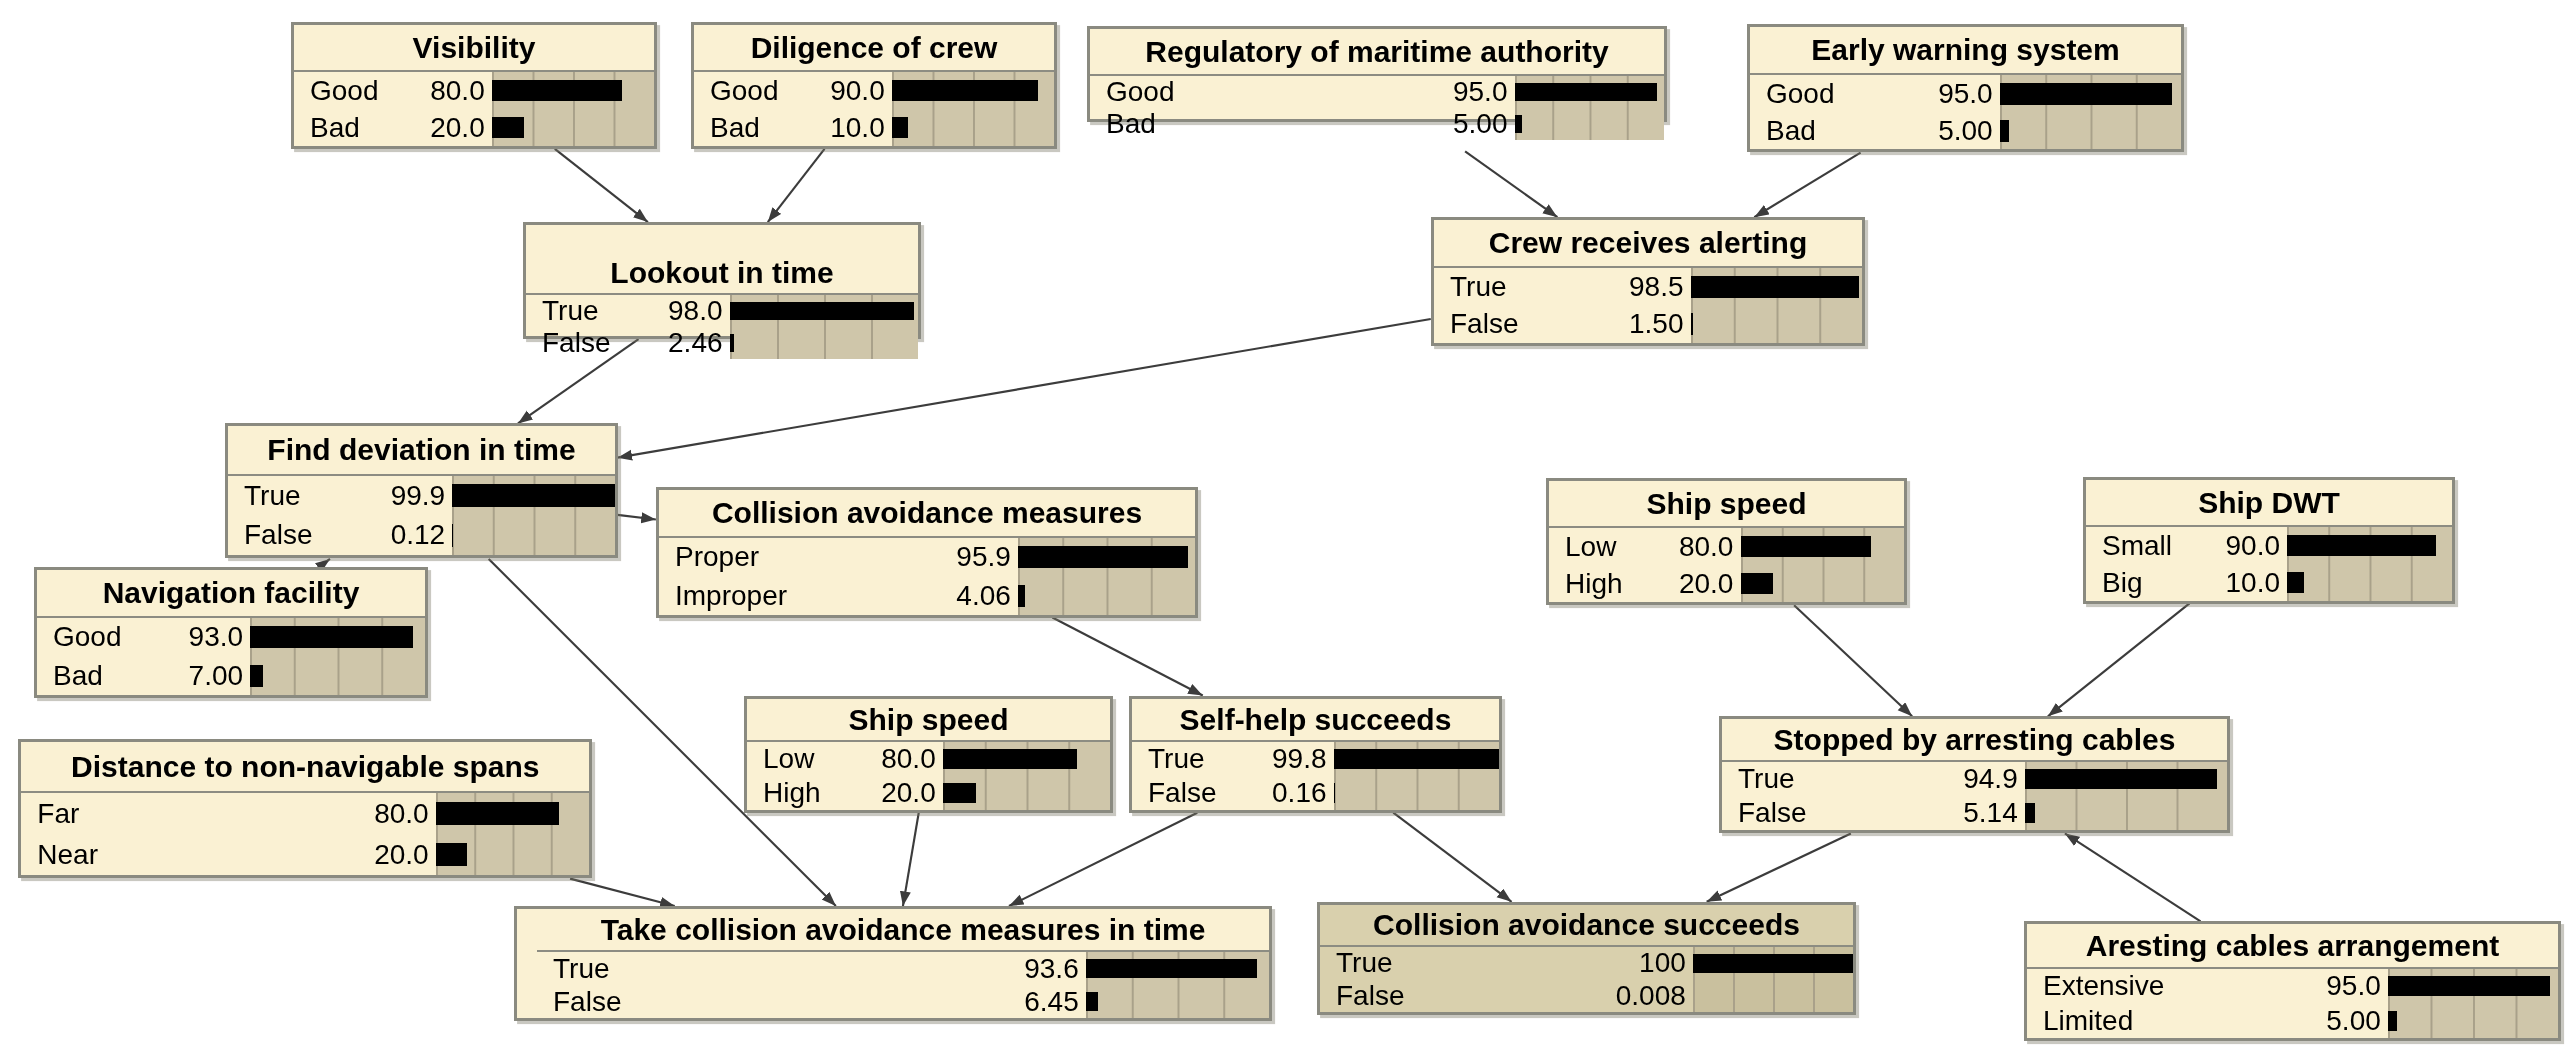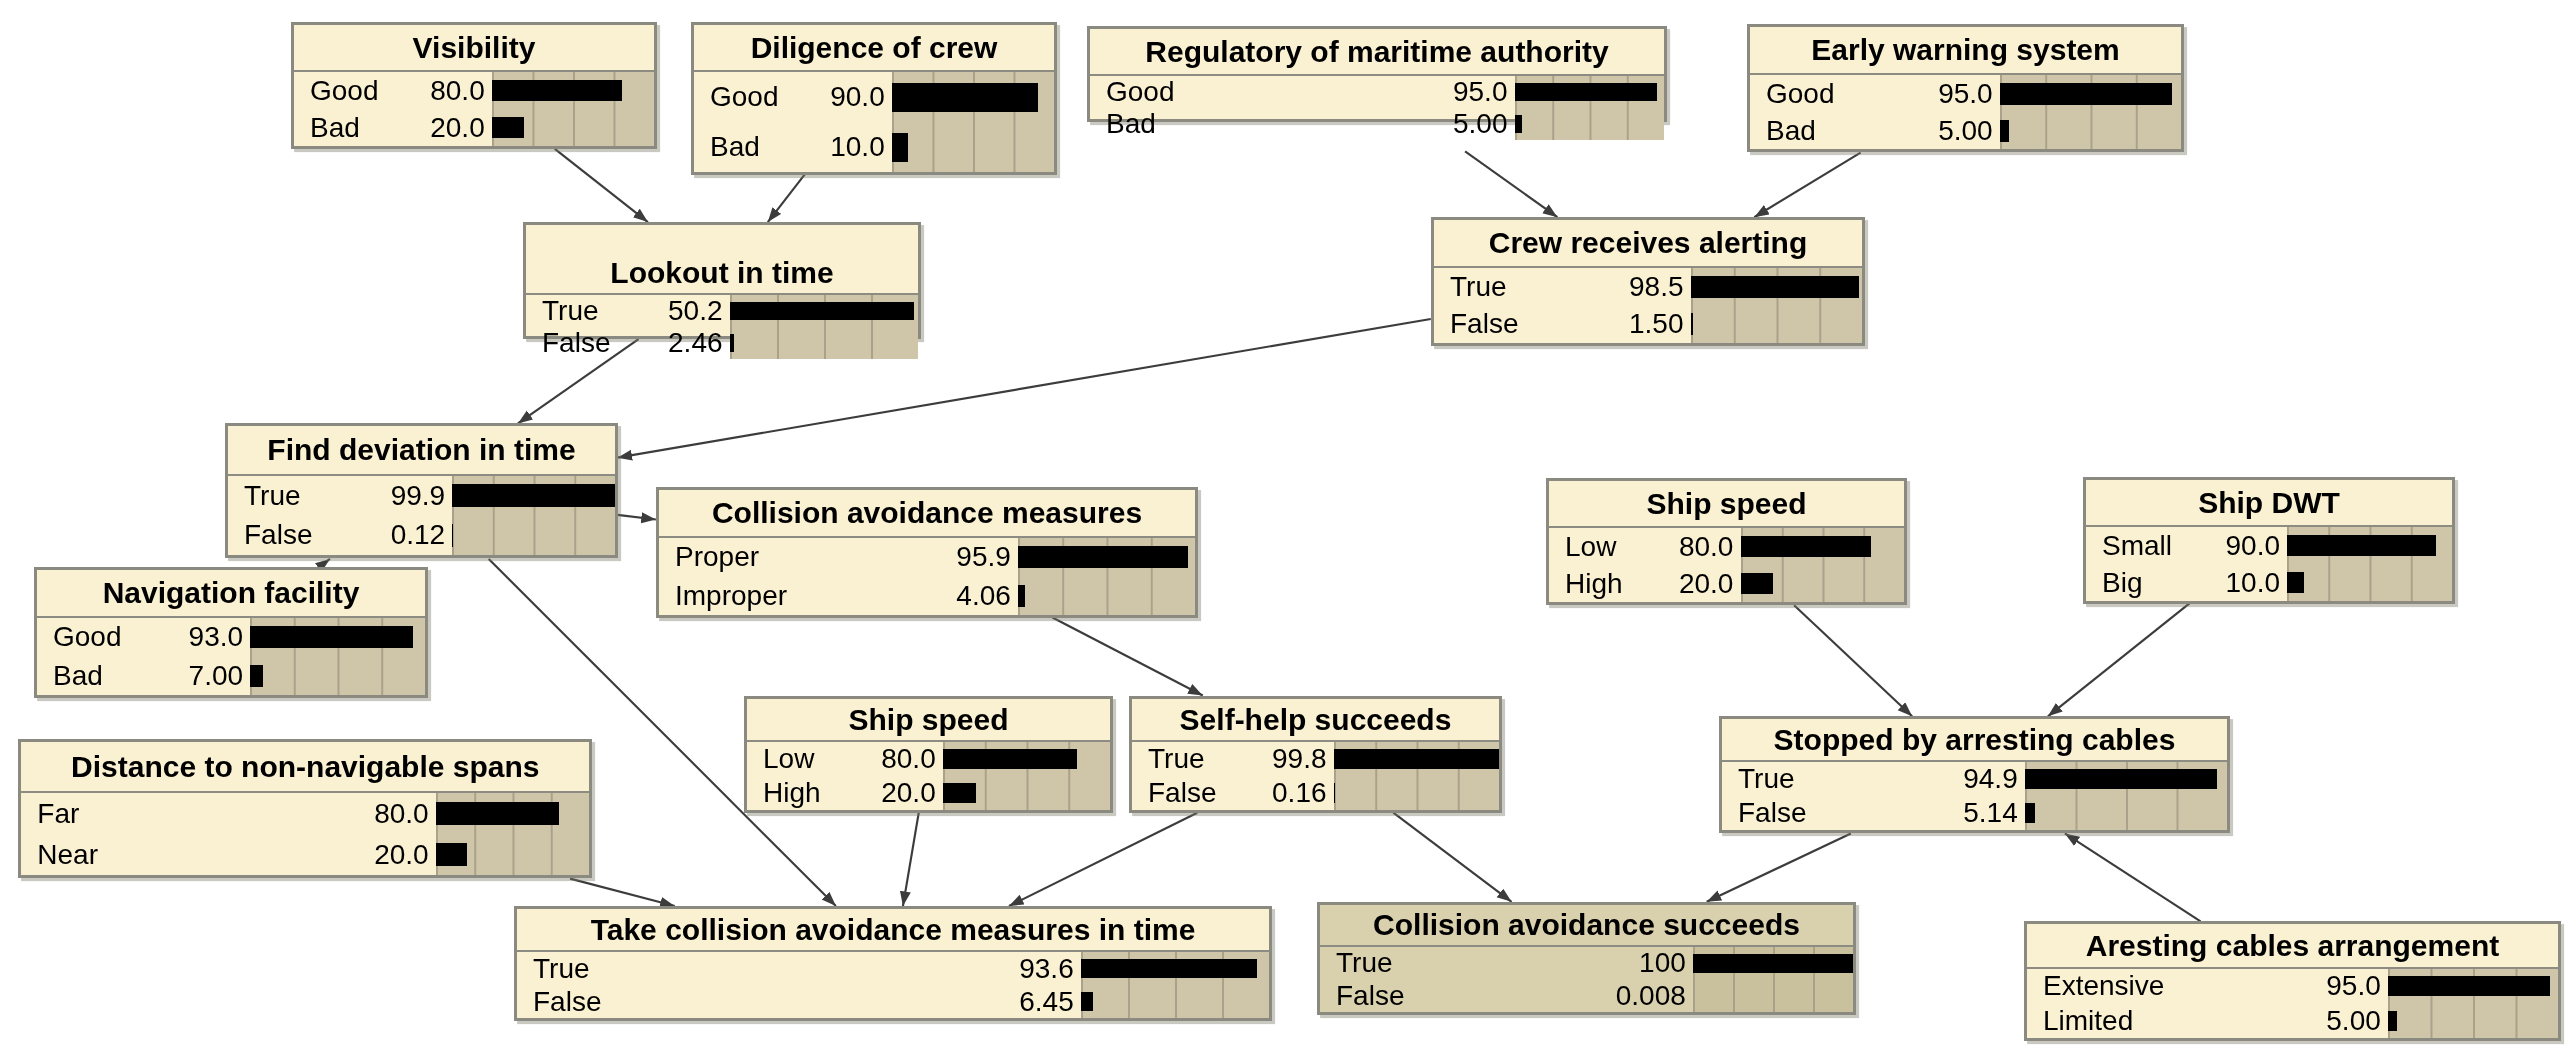--- a/index.html
+++ b/index.html
@@ -73,21 +73,21 @@
             <div class="lv" style="width: 55%;">
               <span class="lbl">Bad</span>
               <span class="val">20.0</span>
             </div>
             <div class="barzone">
               <div class="bar" style="width: 20%;"></div>
             </div>
           </div>
         </div>
       </div>
-      <div class="node" style="left: 691px; top: 22px; width: 366px; height: 153px;">
+      <div class="node" style="left: 691px; top: 22px; width: 366px; height: 127px;">
         <div class="hdr" style="height: 45px;">Diligence of crew</div>
         <div class="body">
           <div class="row">
             <div class="lv" style="width: 55%;">
               <span class="lbl">Good</span>
               <span class="val">90.0</span>
             </div>
             <div class="barzone">
               <div class="bar" style="width: 90%;"></div>
             </div>
@@ -148,21 +148,21 @@
             </div>
           </div>
         </div>
       </div>
       <div class="node" style="left: 523px; top: 222px; width: 398px; height: 117px;">
         <div class="hdr" style="height: 41px; margin-top: 27px;">Lookout in time</div>
         <div class="body">
           <div class="row">
             <div class="lv" style="width: 52%;">
               <span class="lbl">True</span>
-              <span class="val">50.2</span>
+              <span class="val">98.0</span>
             </div>
             <div class="barzone">
               <div class="bar" style="width: 98%;"></div>
             </div>
           </div>
           <div class="row">
             <div class="lv" style="width: 52%;">
               <span class="lbl">False</span>
               <span class="val">2.46</span>
             </div>
@@ -395,21 +395,21 @@
             <div class="lv" style="width: 60%;">
               <span class="lbl">False</span>
               <span class="val">5.14</span>
             </div>
             <div class="barzone">
               <div class="bar" style="width: 5.14%;"></div>
             </div>
           </div>
         </div>
       </div>
-      <div class="node" style="left: 514px; top: 906px; width: 758px; height: 115px;">
+      <div class="node" style="left: 514px; top: 906px; width: 758px; height: 115px; padding-left: 20px;">
         <div class="hdr" style="height: 41px;">Take collision avoidance measures in time</div>
         <div class="body">
           <div class="row">
             <div class="lv" style="width: 75%;">
               <span class="lbl">True</span>
               <span class="val">93.6</span>
             </div>
             <div class="barzone">
               <div class="bar" style="width: 93.6%;"></div>
             </div>

